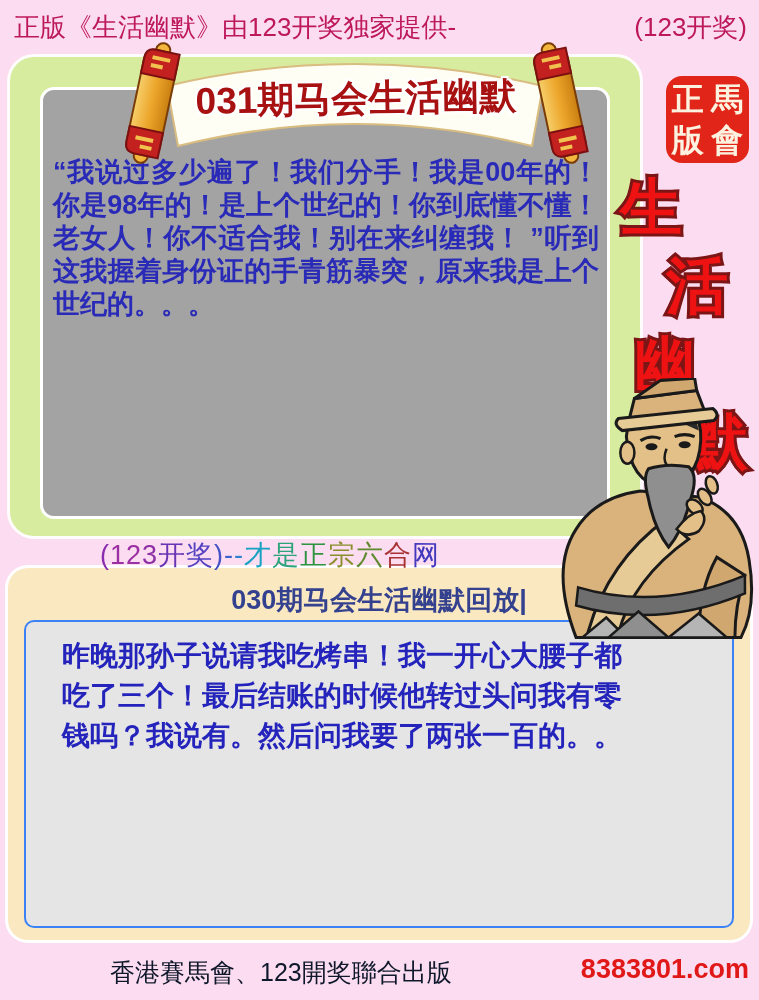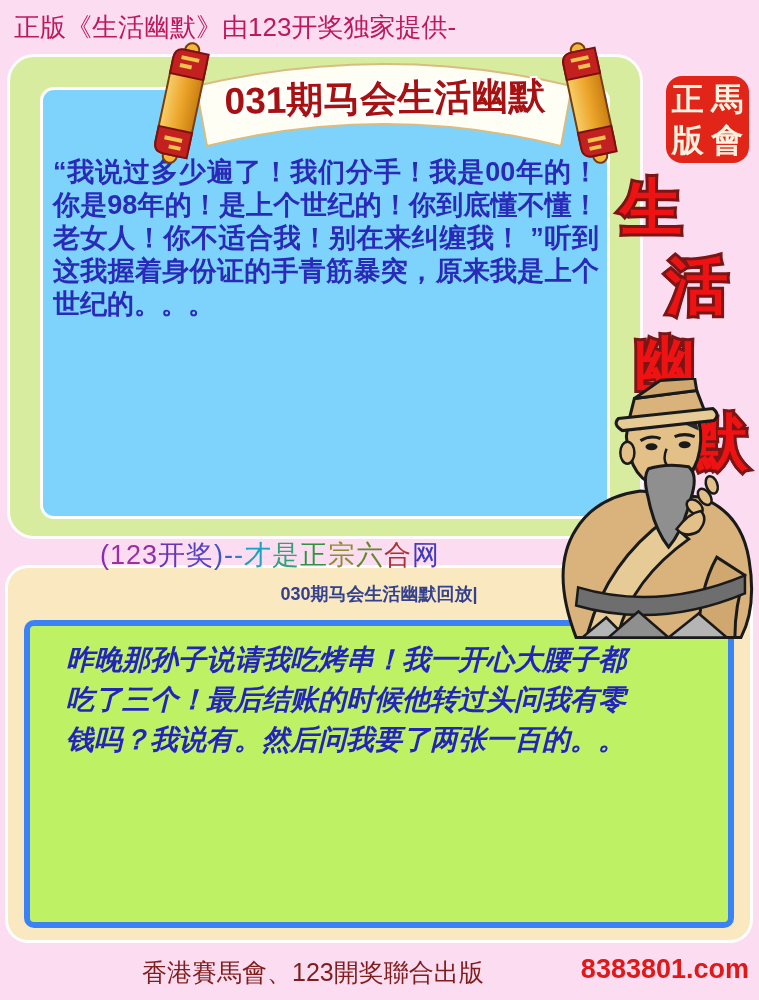--- a/index.html
+++ b/index.html
@@ -4,26 +4,26 @@
 <style>
   html,body{margin:0;padding:0;}
   .page{position:relative;width:759px;height:1000px;background:#fbdcf0;overflow:hidden;
         font-family:"Liberation Sans","DejaVu Sans",sans-serif;}
   .hdr{position:absolute;top:10px;font-size:26px;color:#be185d;}
   .hdr-left{left:14px;}
   .hdr-right{right:12px;}
   
   .box1{position:absolute;left:10px;top:57px;width:630px;height:479px;background:#d7ec9f;
         border-radius:24px;box-shadow:0 0 0 3px rgba(255,255,255,.9);}
-  .inner1{position:absolute;left:30px;right:30px;top:30px;bottom:17px;background:#7dd3fc;
+  .inner1{position:absolute;left:30px;right:30px;top:30px;bottom:17px;background:#a3a3a3;
         border:3px solid #ffffff;border-radius:14px;}
   .story1{position:absolute;left:10px;right:8px;top:66px;font-size:27px;font-weight:bold;
         color:#2a2ab8;line-height:33px;text-align:justify;}
   
-  .scroll-wrap{position:absolute;left:144px;top:42px;width:482px;height:122px;z-index:5;}
+  .scroll-wrap{position:absolute;left:115px;top:42px;width:482px;height:122px;z-index:5;}
   .scroll-wrap svg{position:absolute;left:0;top:0;}
   .banner-title{position:absolute;left:0;right:0;top:32px;text-align:center;font-size:37px;
         font-weight:bold;color:#a81111;transform:rotate(-1deg);
         text-shadow:-2px -2px 0 #fff,2px -2px 0 #fff,-2px 2px 0 #fff,2px 2px 0 #fff,0 2px 0 #fff,0 -2px 0 #fff;}
   
   .seal{position:absolute;left:666px;top:76px;width:83px;height:87px;background:#e12619;
         border-radius:16px;display:grid;grid-template-columns:1fr 1fr;align-items:center;
         justify-items:center;padding:2px;box-sizing:border-box;z-index:5;}
   .seal span{font-family:"Liberation Serif","DejaVu Serif",serif;font-weight:bold;
         font-size:32px;color:#fdf2df;line-height:34px;}
@@ -31,36 +31,37 @@
         -webkit-text-stroke:6px #7c1616;paint-order:stroke fill;
         text-shadow:2px 2px 0 #7c1616,-2px -2px 0 #7c1616,2px -2px 0 #7c1616,-2px 2px 0 #7c1616;}
   .v0{left:620px;top:166px;} .v1{left:666px;top:244px;} .v2{left:634px;top:324px;} .v3{left:686px;top:400px;}
   .mascot{position:absolute;left:548px;top:378px;width:211px;height:267px;z-index:6;}
   
   .promo{position:absolute;left:100px;top:537px;width:580px;text-align:left;font-size:27px;
         letter-spacing:1px;z-index:3;white-space:nowrap;}
   
   .box2{position:absolute;left:8px;top:568px;width:742px;height:372px;background:#fae8c1;
         border-radius:20px;box-shadow:0 0 0 3px #ffffff;}
-  .title2{position:absolute;left:0;right:0;top:14px;text-align:center;font-size:18px;
+  .title2{position:absolute;left:0;right:0;top:14px;text-align:center;font-size:27px;
         font-weight:bold;color:#33418f;}
-  .inner2{position:absolute;left:16px;right:16px;top:52px;bottom:12px;background:#bef264;
-        border:6px solid #3b82f6;border-radius:10px;font-style:italic;}
+  .inner2{position:absolute;left:16px;right:16px;top:52px;bottom:12px;background:#e5e5e5;
+        border:2px solid #3b82f6;border-radius:10px;}
   .story2{position:absolute;left:36px;top:14px;width:560px;font-size:28px;font-weight:bold;
         color:#2424bc;line-height:40px;}
   
-  .footer-pub{position:absolute;left:110px;top:956px;font-size:25px;color:#7f1d1d;margin-left:32px;}
+  .footer-pub{position:absolute;left:110px;top:956px;font-size:25px;color:#0f172a;}
   .footer-site{position:absolute;right:10px;top:954px;font-size:27px;font-weight:bold;color:#e01818;cursor:pointer;}
 </style>
 </head>
 <body>
 
 <div class="page">
 
   <div class="hdr hdr-left">正版《生活幽默》由123开奖独家提供-</div>
+  <div class="hdr hdr-right">(123开奖)</div>
 
   <div class="box1">
     <div class="inner1">
       <div class="story1">“我说过多少遍了！我们分手！我是00年的！你是98年的！是上个世纪的！你到底懂不懂！老女人！你不适合我！别在来纠缠我！ ”听到这我握着身份证的手青筋暴突，原来我是上个世纪的。。。</div>
     </div>
   </div>
 
   <div class="scroll-wrap">
     <svg width="482" height="122" viewBox="0 0 482 122">
       <defs>

